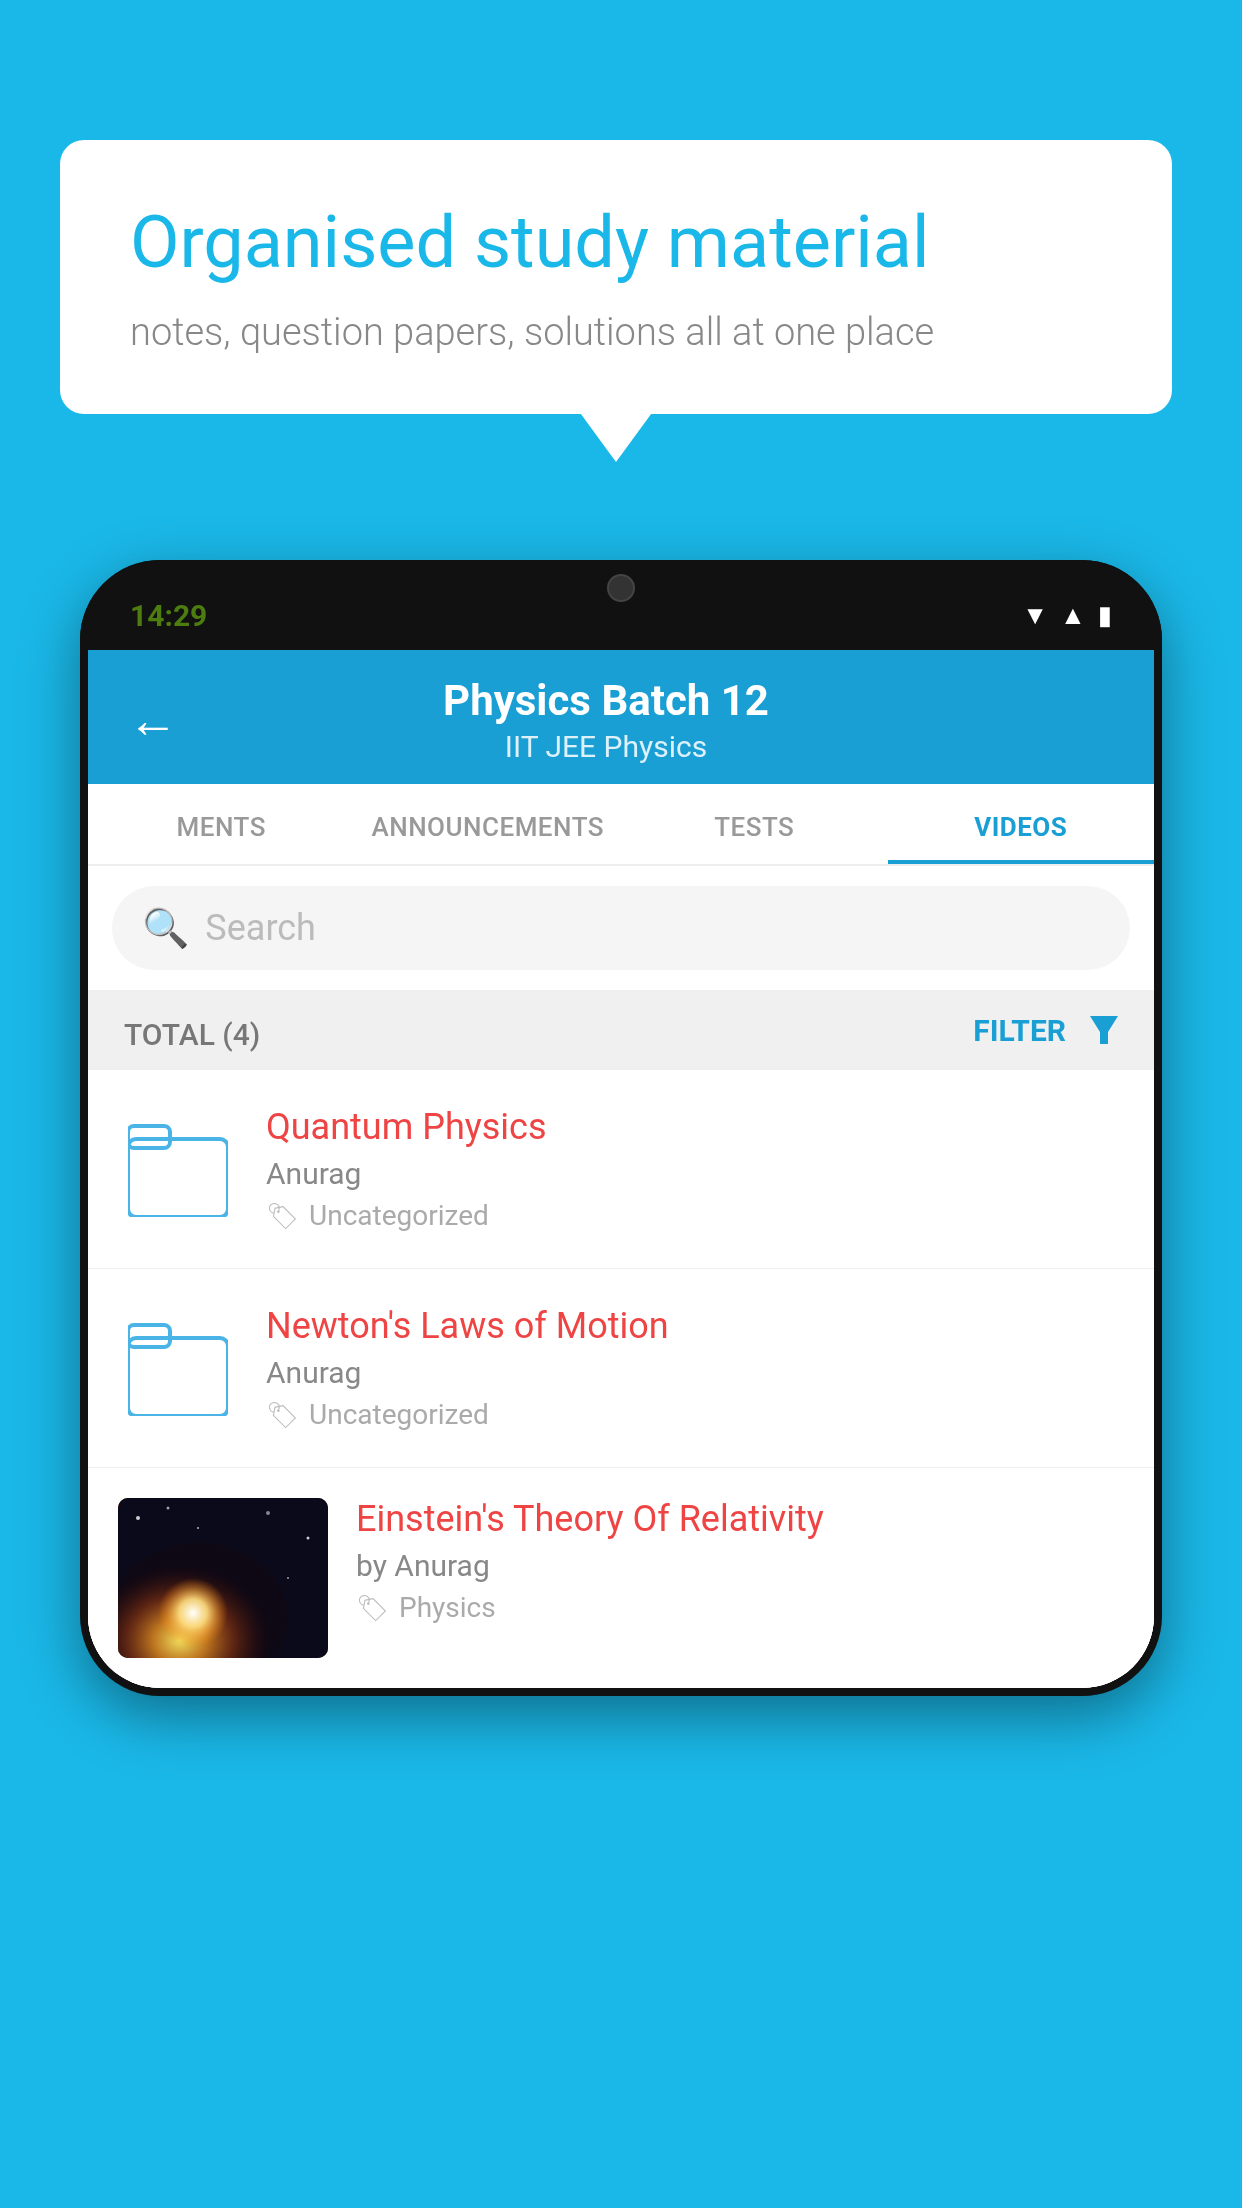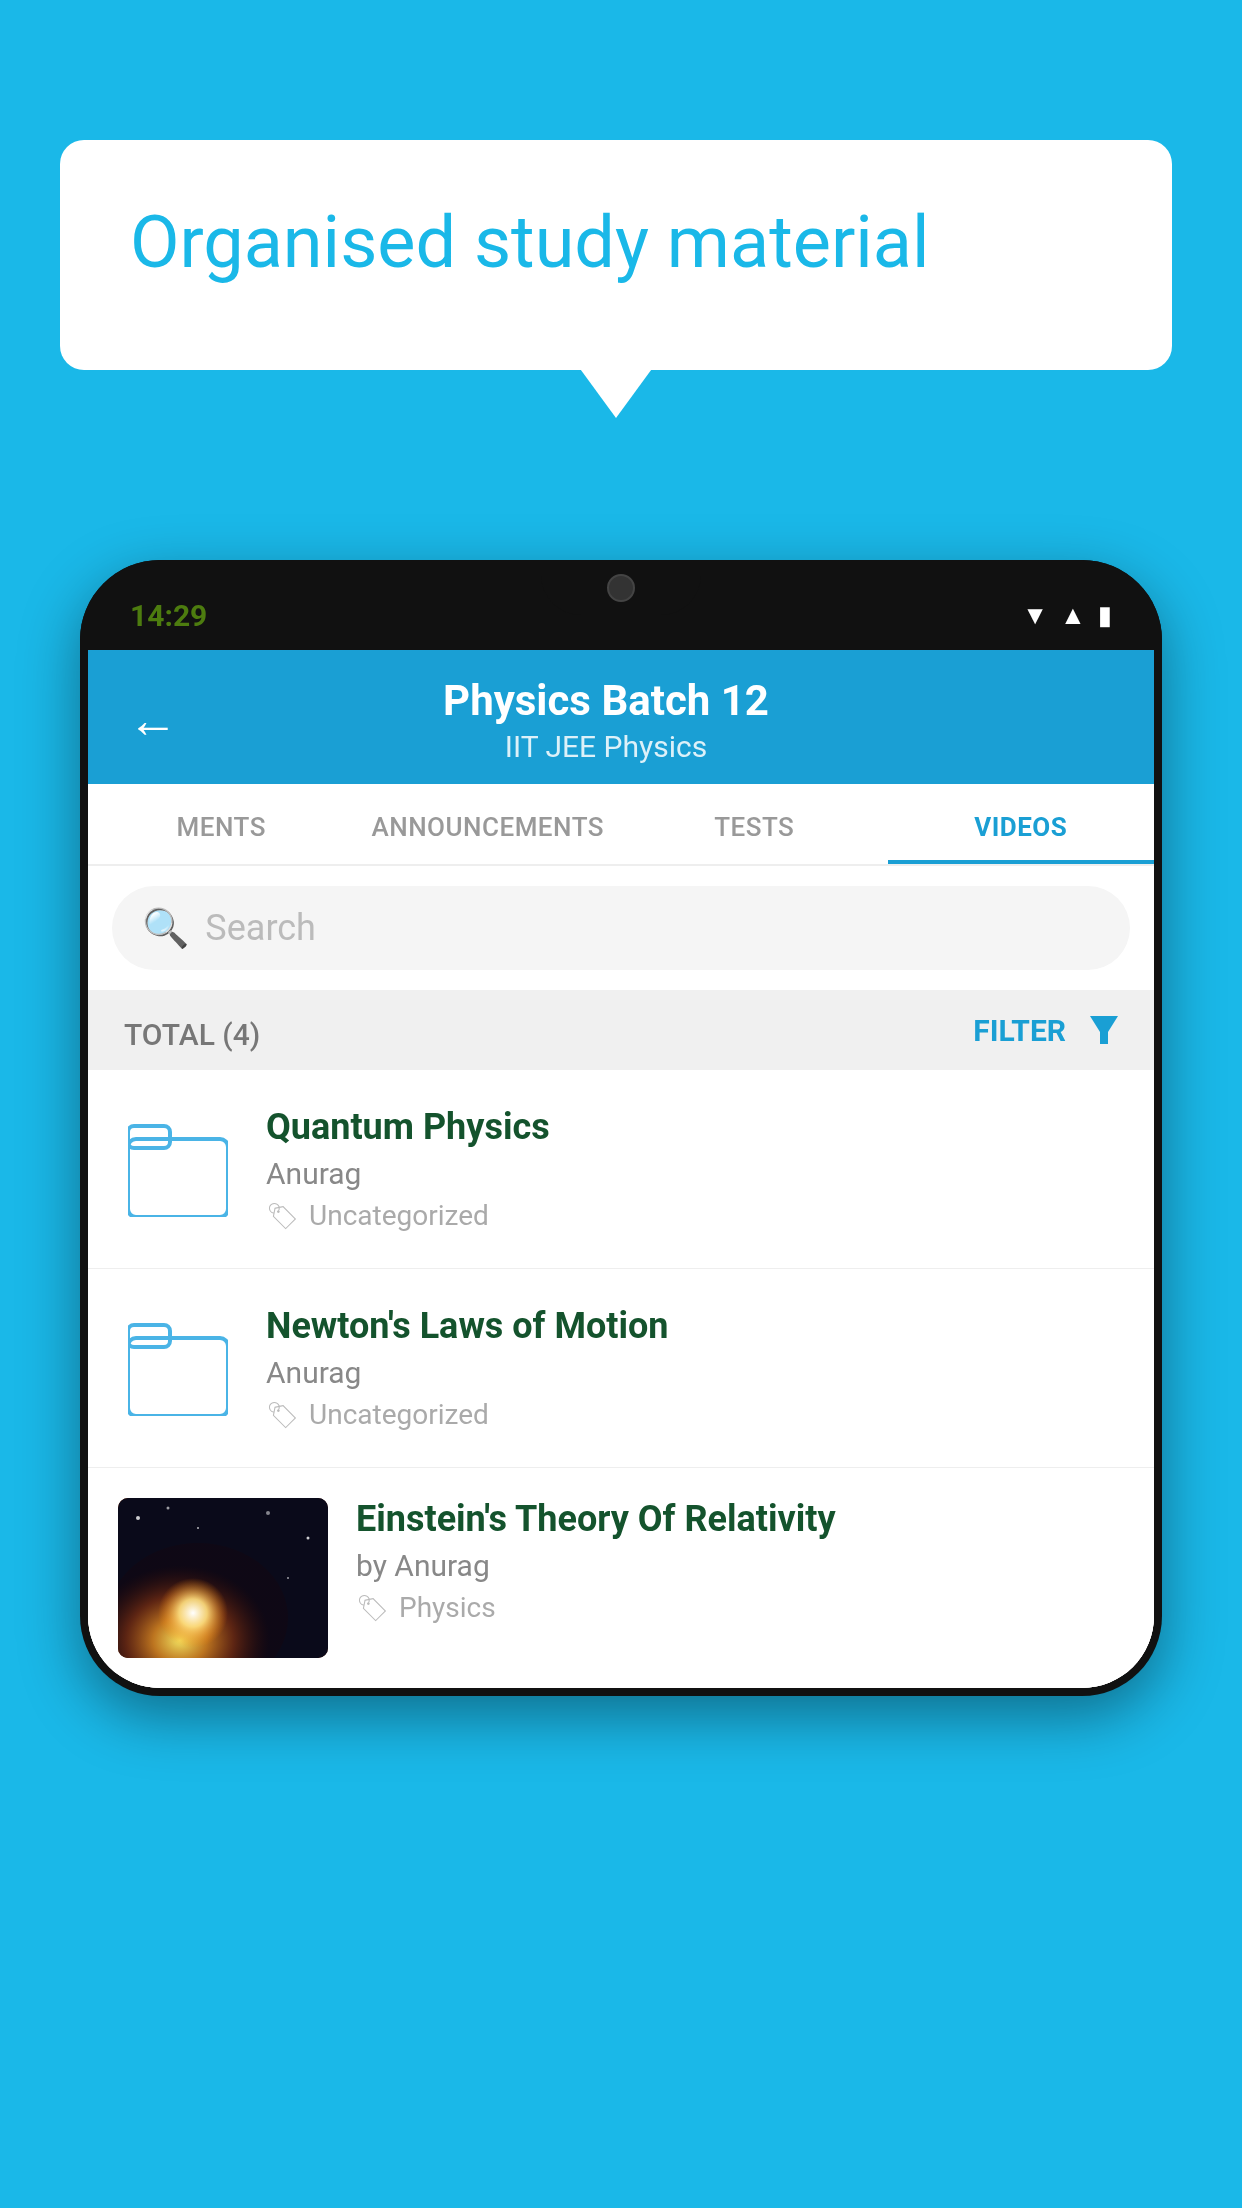--- a/index.html
+++ b/index.html
@@ -279,22 +279,22 @@
       width: 100px;
       height: 96px;
     }
 
     .video-info {
       flex: 1;
     }
 
     .video-title {
       font-size: 36px;
-      font-weight: 700;
-      color: #14532d;
+      font-weight: 400;
+      color: #ef4444;
       margin-bottom: 8px;
     }
 
     .video-author {
       font-size: 30px;
       color: #888;
       margin-bottom: 8px;
     }
 
     .video-tag {
@@ -360,20 +360,21 @@
       background: radial-gradient(circle, rgba(200,180,100,0.9) 0%, rgba(100,50,0,0.3) 60%, transparent 100%);
     }
 
   </style>
 </head>
 <body>
 
 <div class="speech-bubble-area">
   <div class="speech-bubble">
     <div class="speech-bubble-title">Organised study material</div>
+    <div class="speech-bubble-subtitle">notes, question papers, solutions all at one place</div>
   </div>
 </div>
 
 <div class="phone-wrapper">
   <div class="phone">
 
     <div class="phone-top-bar">
       <span class="status-bar-time">14:29</span>
       <div class="phone-notch">
         <div class="phone-camera"></div>

